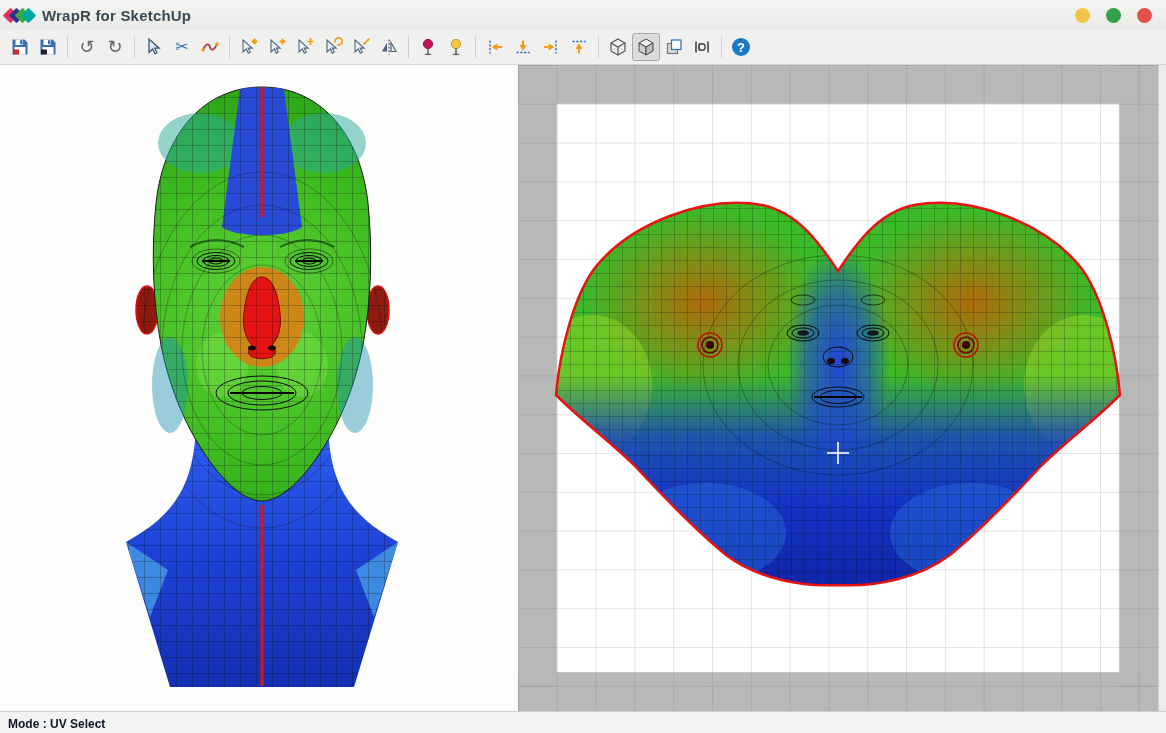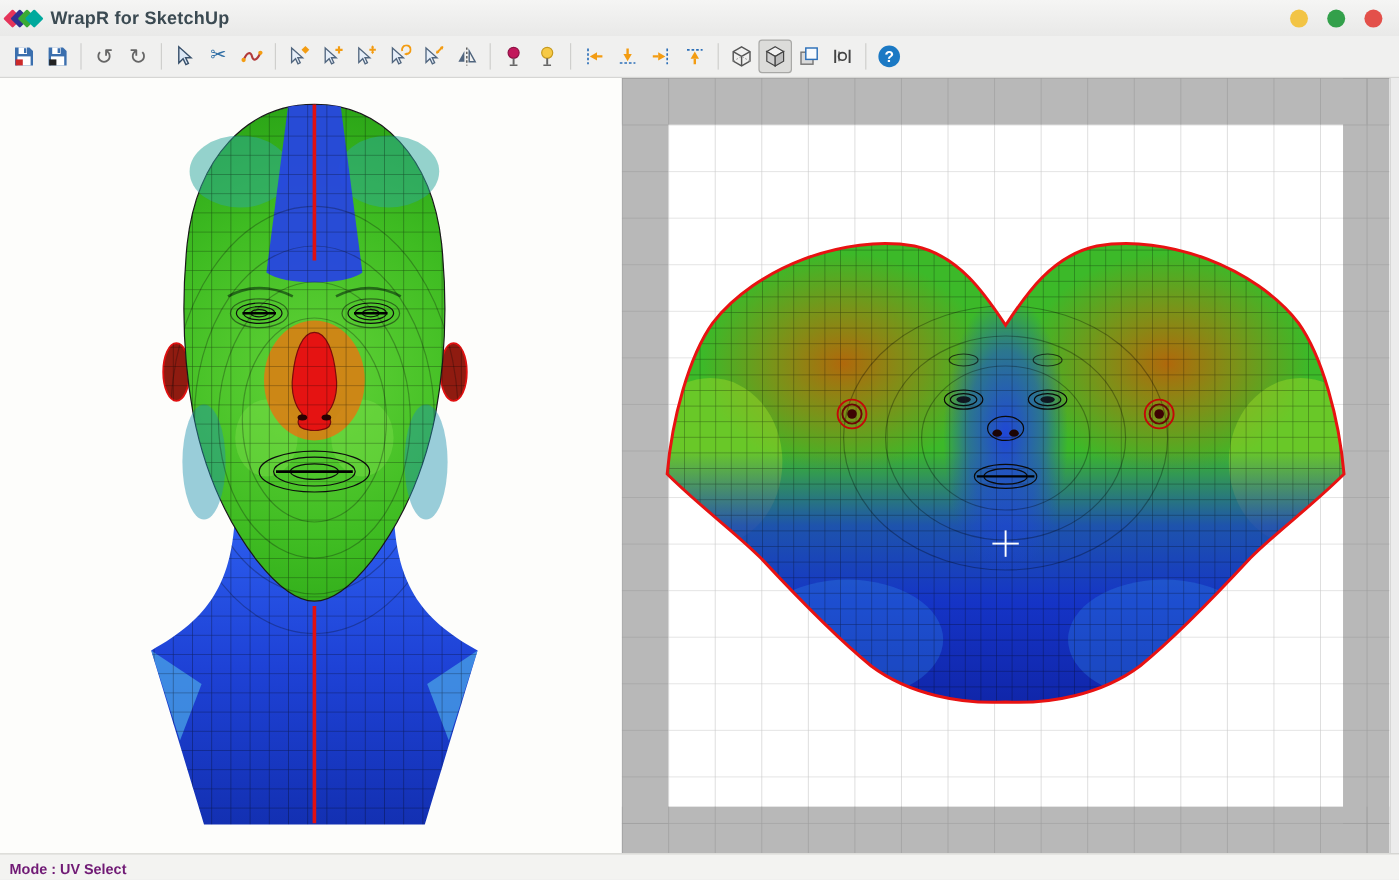--- a/index.html
+++ b/index.html
@@ -24,21 +24,21 @@
   .help-circle{width:18px;height:18px;border-radius:50%;background:#1b79c4;color:#fff;font-size:13px;font-weight:bold;display:flex;align-items:center;justify-content:center;}
 
   
   .content{flex:1 1 auto;display:flex;height:646px;}
   .viewport-3d{width:518px;flex:0 0 518px;background:#fdfdfb;position:relative;overflow:hidden;}
   .viewport-uv{width:640px;flex:0 0 640px;position:relative;overflow:hidden;background:#fff;}
   .scrollbar{width:8px;flex:0 0 8px;background:#ececec;border-left:1px solid #d2d2d0;}
 
   
   .statusbar{height:23px;flex:0 0 23px;display:flex;align-items:center;background:#f3f3f1;border-top:1px solid #cfcfcd;padding:0 8px;}
-  .status-text{font-size:12px;font-weight:bold;color:#701a75;}
+  .status-text{font-size:12px;font-weight:bold;color:#0f172a;}
 </style>
 </head>
 <body>
 
 <div class="app">
 
   <div class="titlebar">
     <span class="logo">
       <i style="background:#e5345a;"></i>
         <i style="background:#2e3192;"></i>

